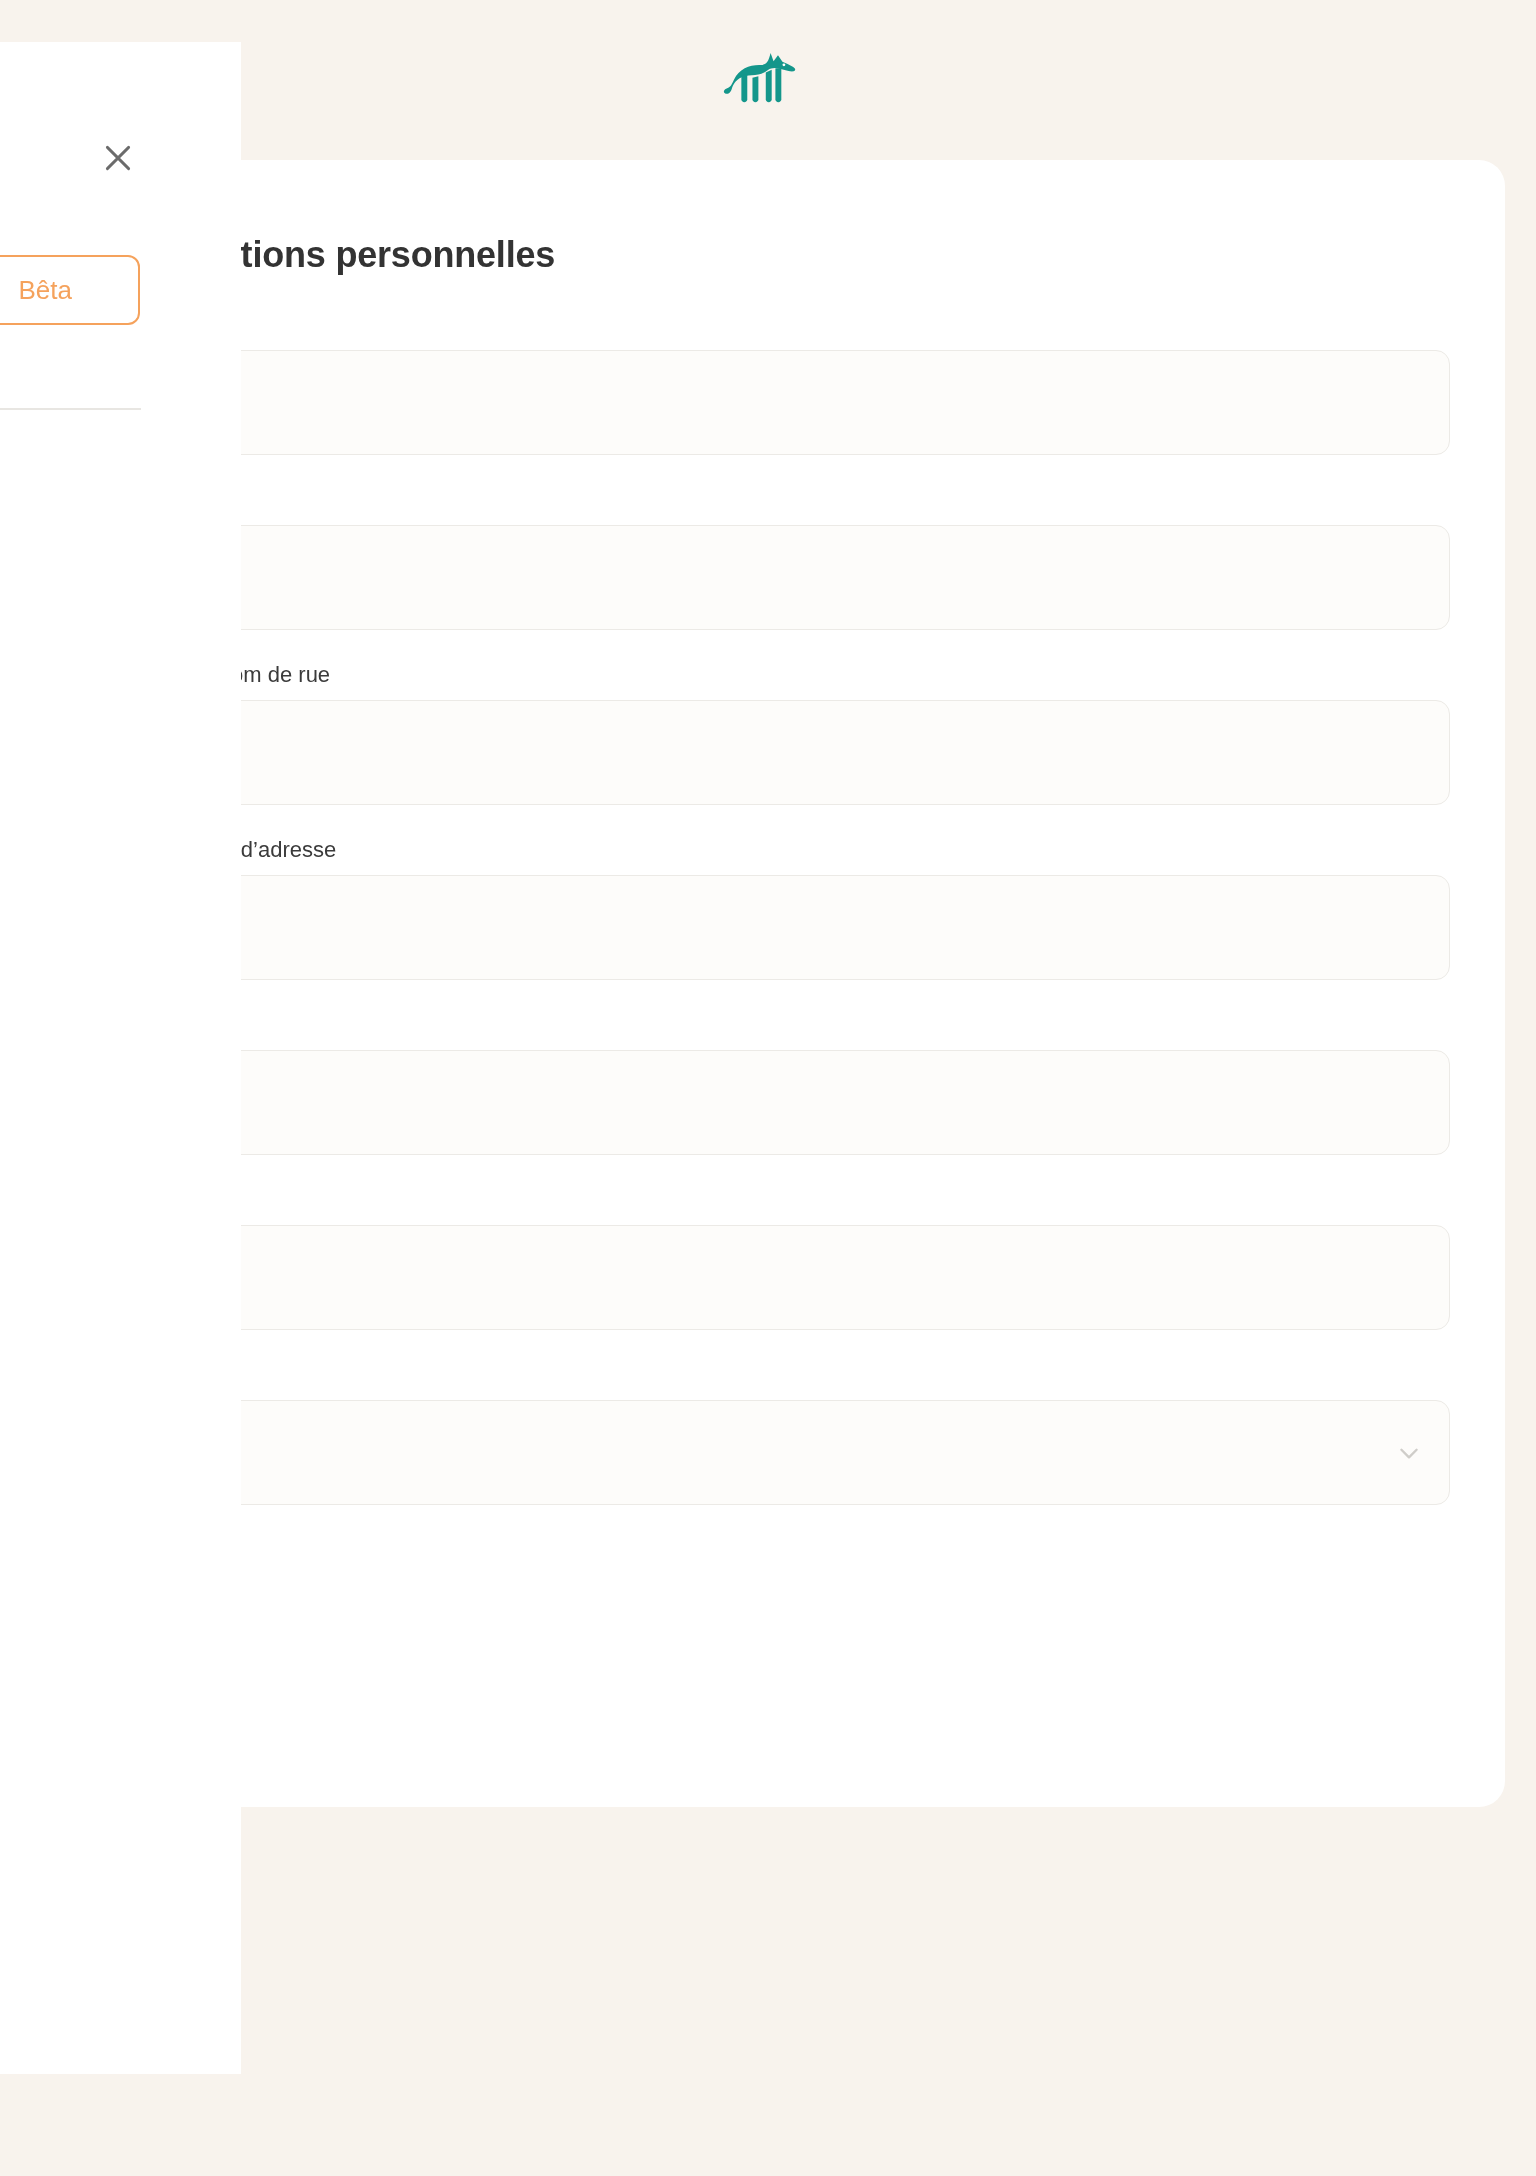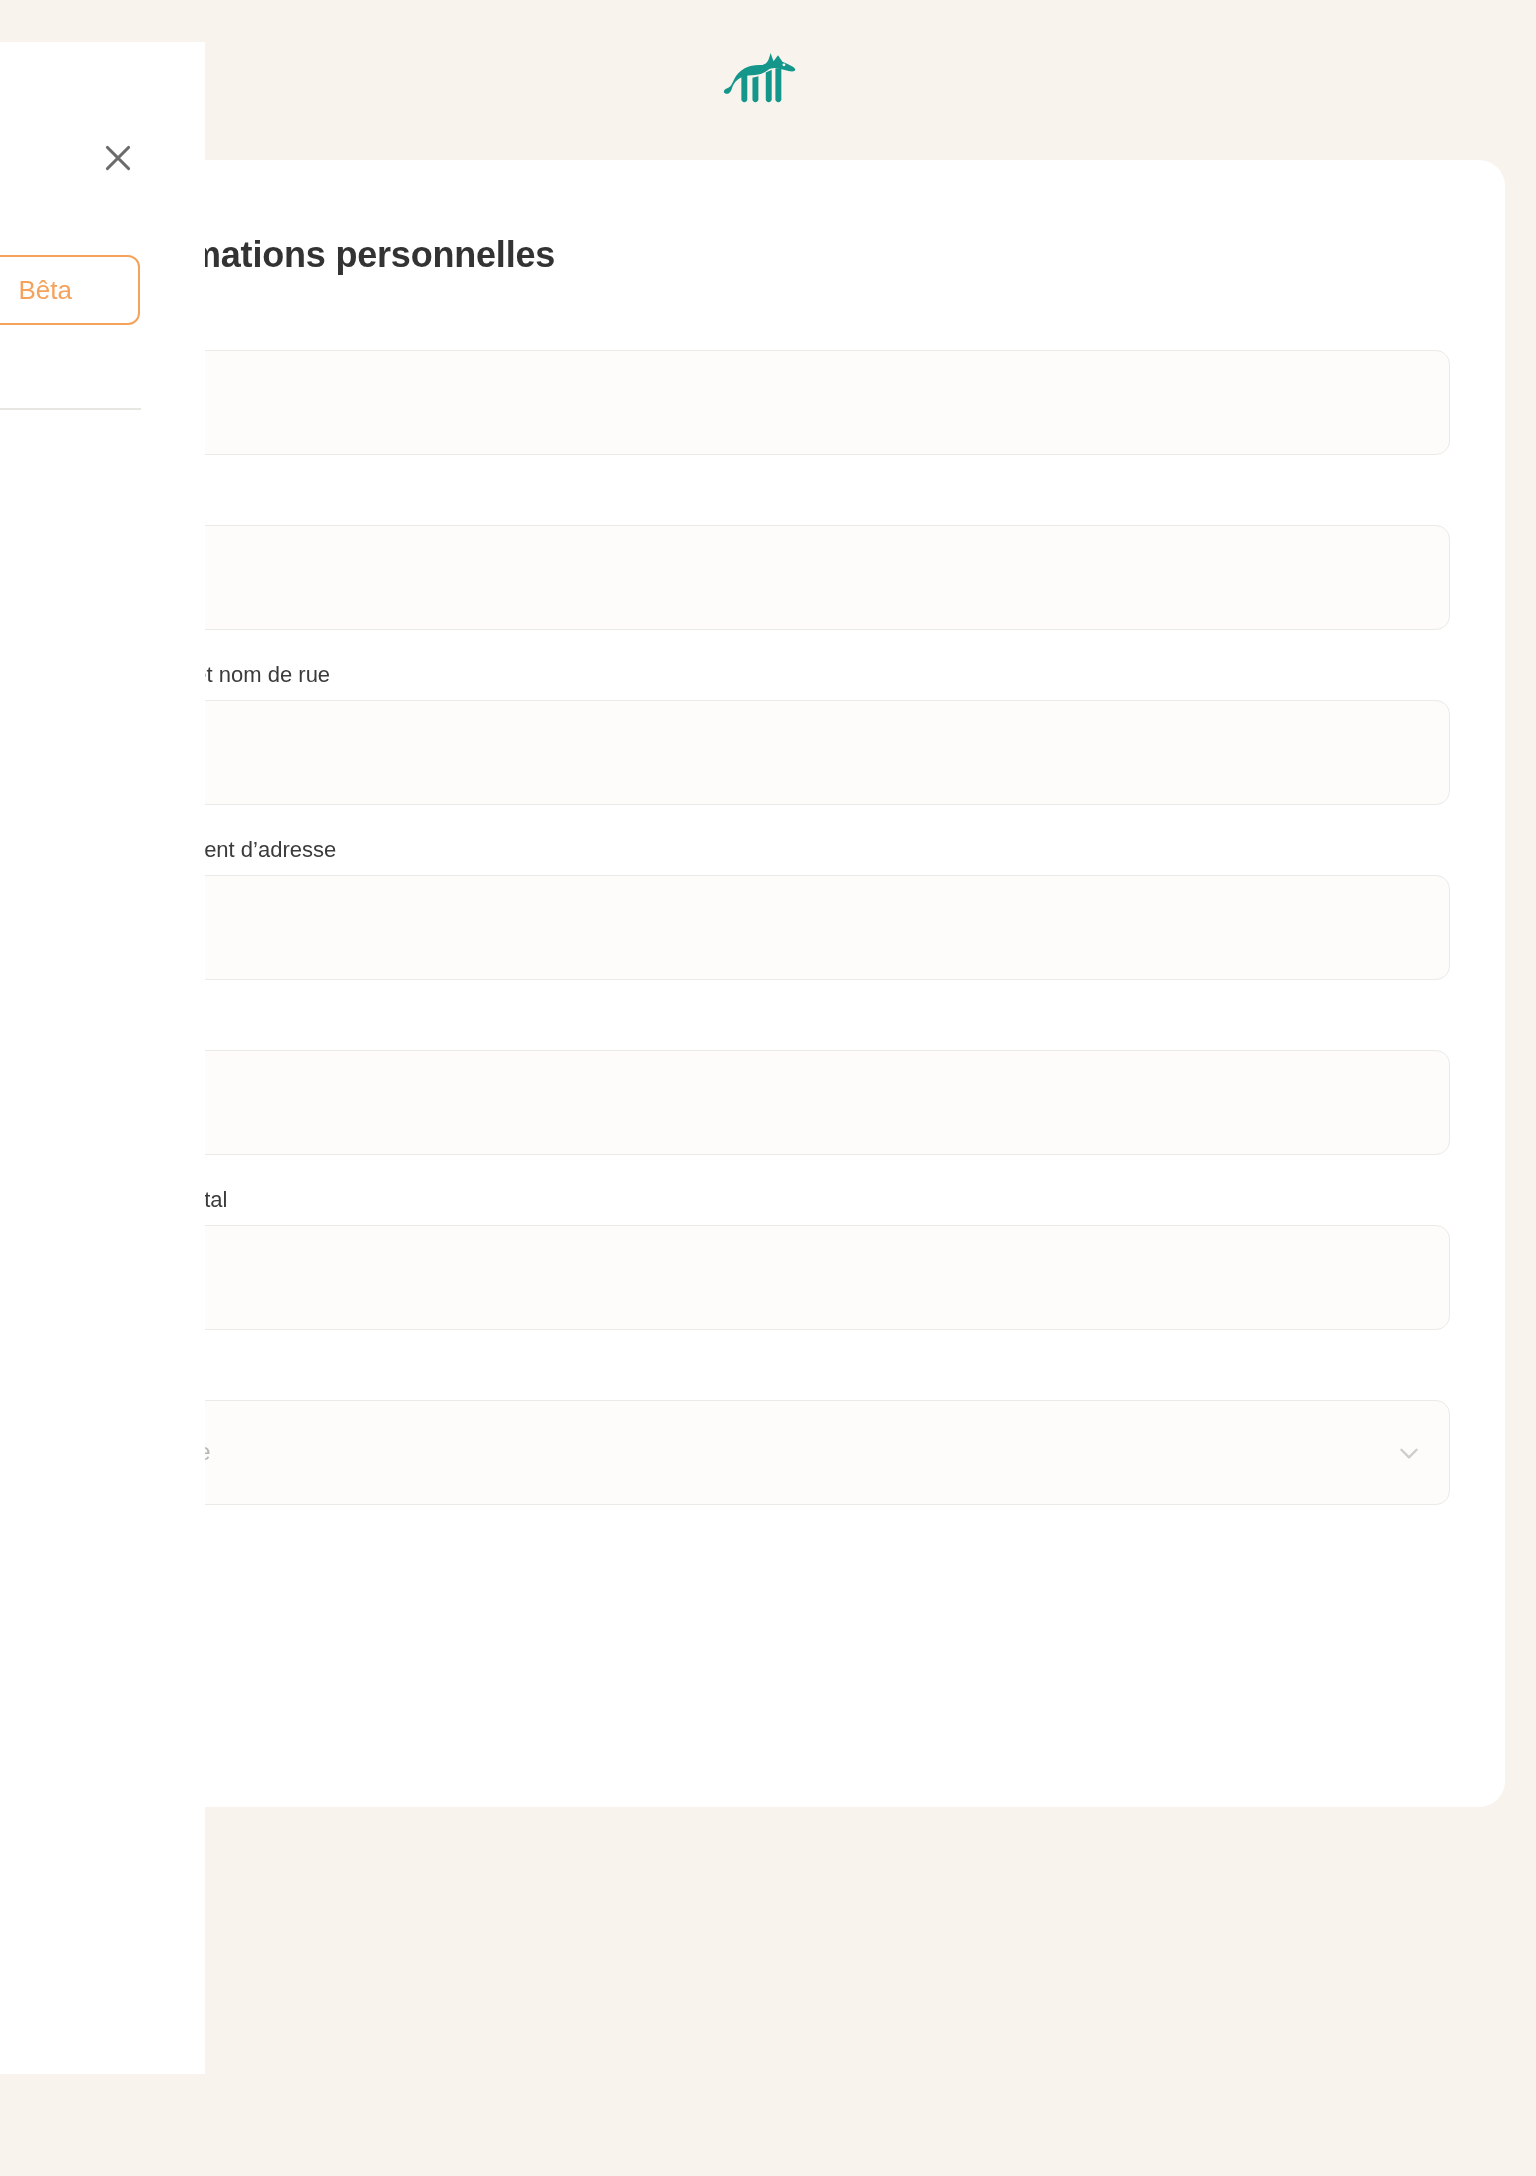--- a/index.html
+++ b/index.html
@@ -136,20 +136,21 @@
 
   
   .left-panel {
     position: absolute;
     left: 0;
     top: 42px;
     width: 205px;
     height: 2032px;
     background: #ffffff;
     z-index: 20;
+    padding-left: 36px;
   }
   .close-button {
     position: absolute;
     left: 90px;
     top: 88px;
     width: 56px;
     height: 56px;
     border: none;
     background: transparent;
     padding: 0;

